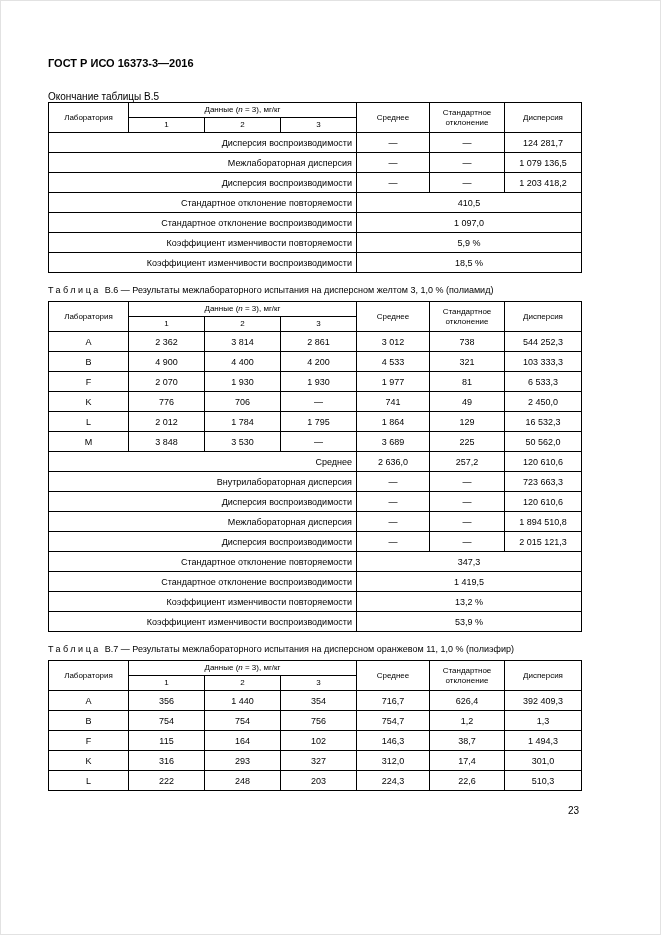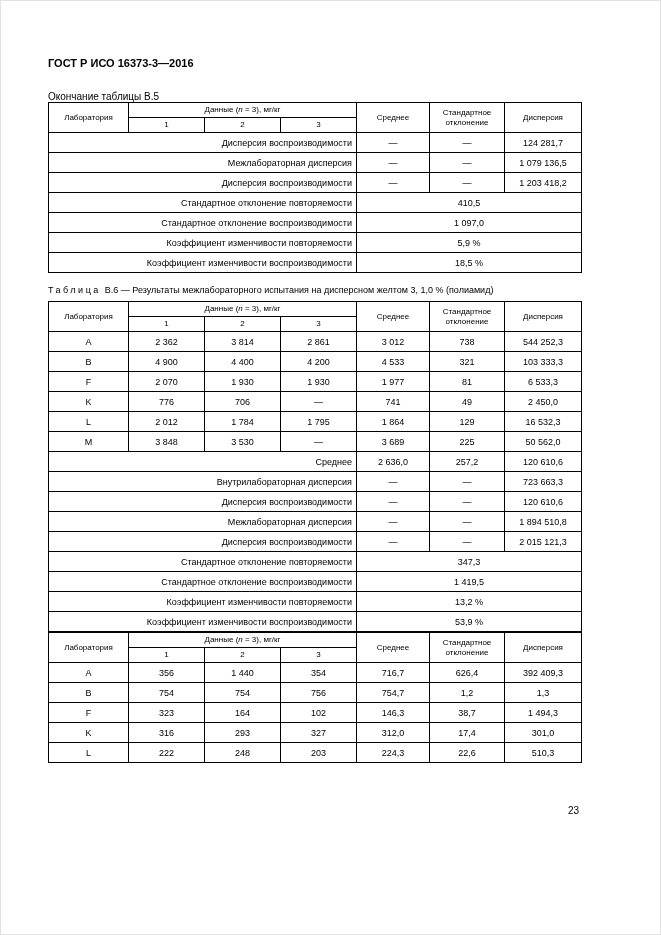--- a/index.html
+++ b/index.html
@@ -252,20 +252,21 @@
           <td class="label" colspan="4">Коэффициент изменчивости повторяемости</td>
           <td class="num" colspan="3">13,2 %</td>
         </tr>
         <tr>
           <td class="label" colspan="4">Коэффициент изменчивости воспроизводимости</td>
           <td class="num" colspan="3">53,9 %</td>
         </tr>
       </tbody>
   </table>
 
+  <p class="caption"><span class="cap-word">Таблица</span><span>В.7</span> <span>— Результаты межлабораторного испытания на дисперсном оранжевом 11, 1,0 % (полиэфир)</span></p>
 
   <table class="gost-table">
     <colgroup>
       <col style="width:80px">
         <col style="width:76px">
         <col style="width:76px">
         <col style="width:76px">
       <col style="width:73px">
         <col style="width:75px">
         <col style="width:77px">
@@ -298,21 +299,21 @@
           <td class="num">B</td>
           <td class="num">754</td>
           <td class="num">754</td>
           <td class="num">756</td>
           <td class="num">754,7</td>
           <td class="num">1,2</td>
           <td class="num">1,3</td>
         </tr>
         <tr>
           <td class="num">F</td>
-          <td class="num">323</td>
+          <td class="num">115</td>
           <td class="num">164</td>
           <td class="num">102</td>
           <td class="num">146,3</td>
           <td class="num">38,7</td>
           <td class="num">1 494,3</td>
         </tr>
         <tr>
           <td class="num">K</td>
           <td class="num">316</td>
           <td class="num">293</td>

